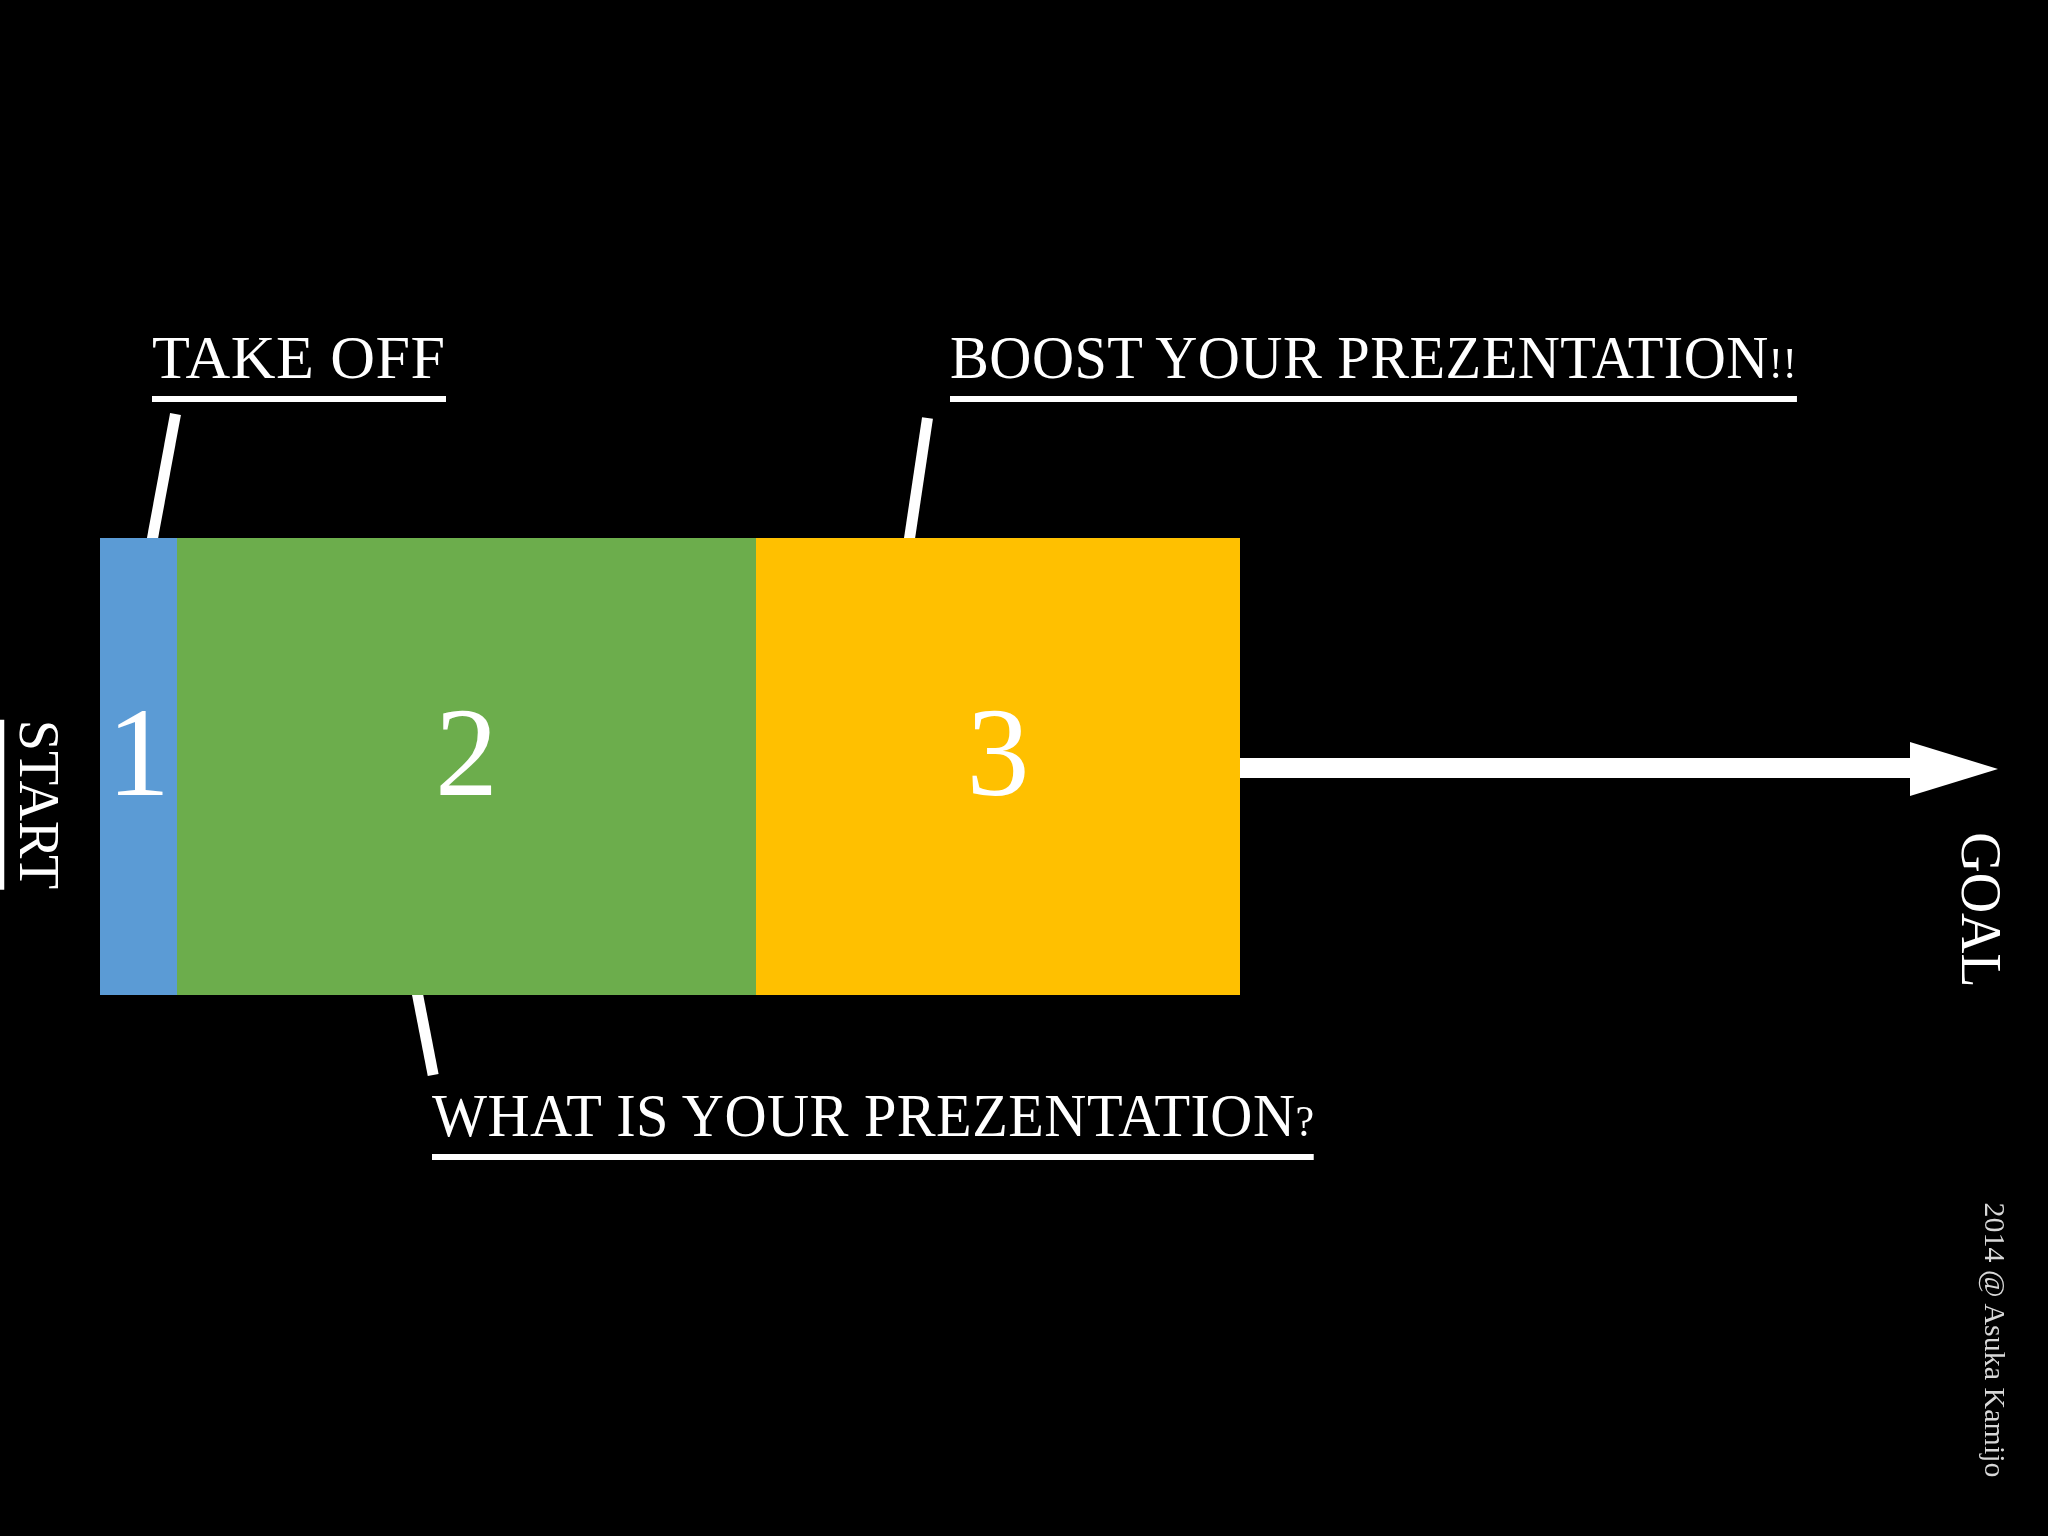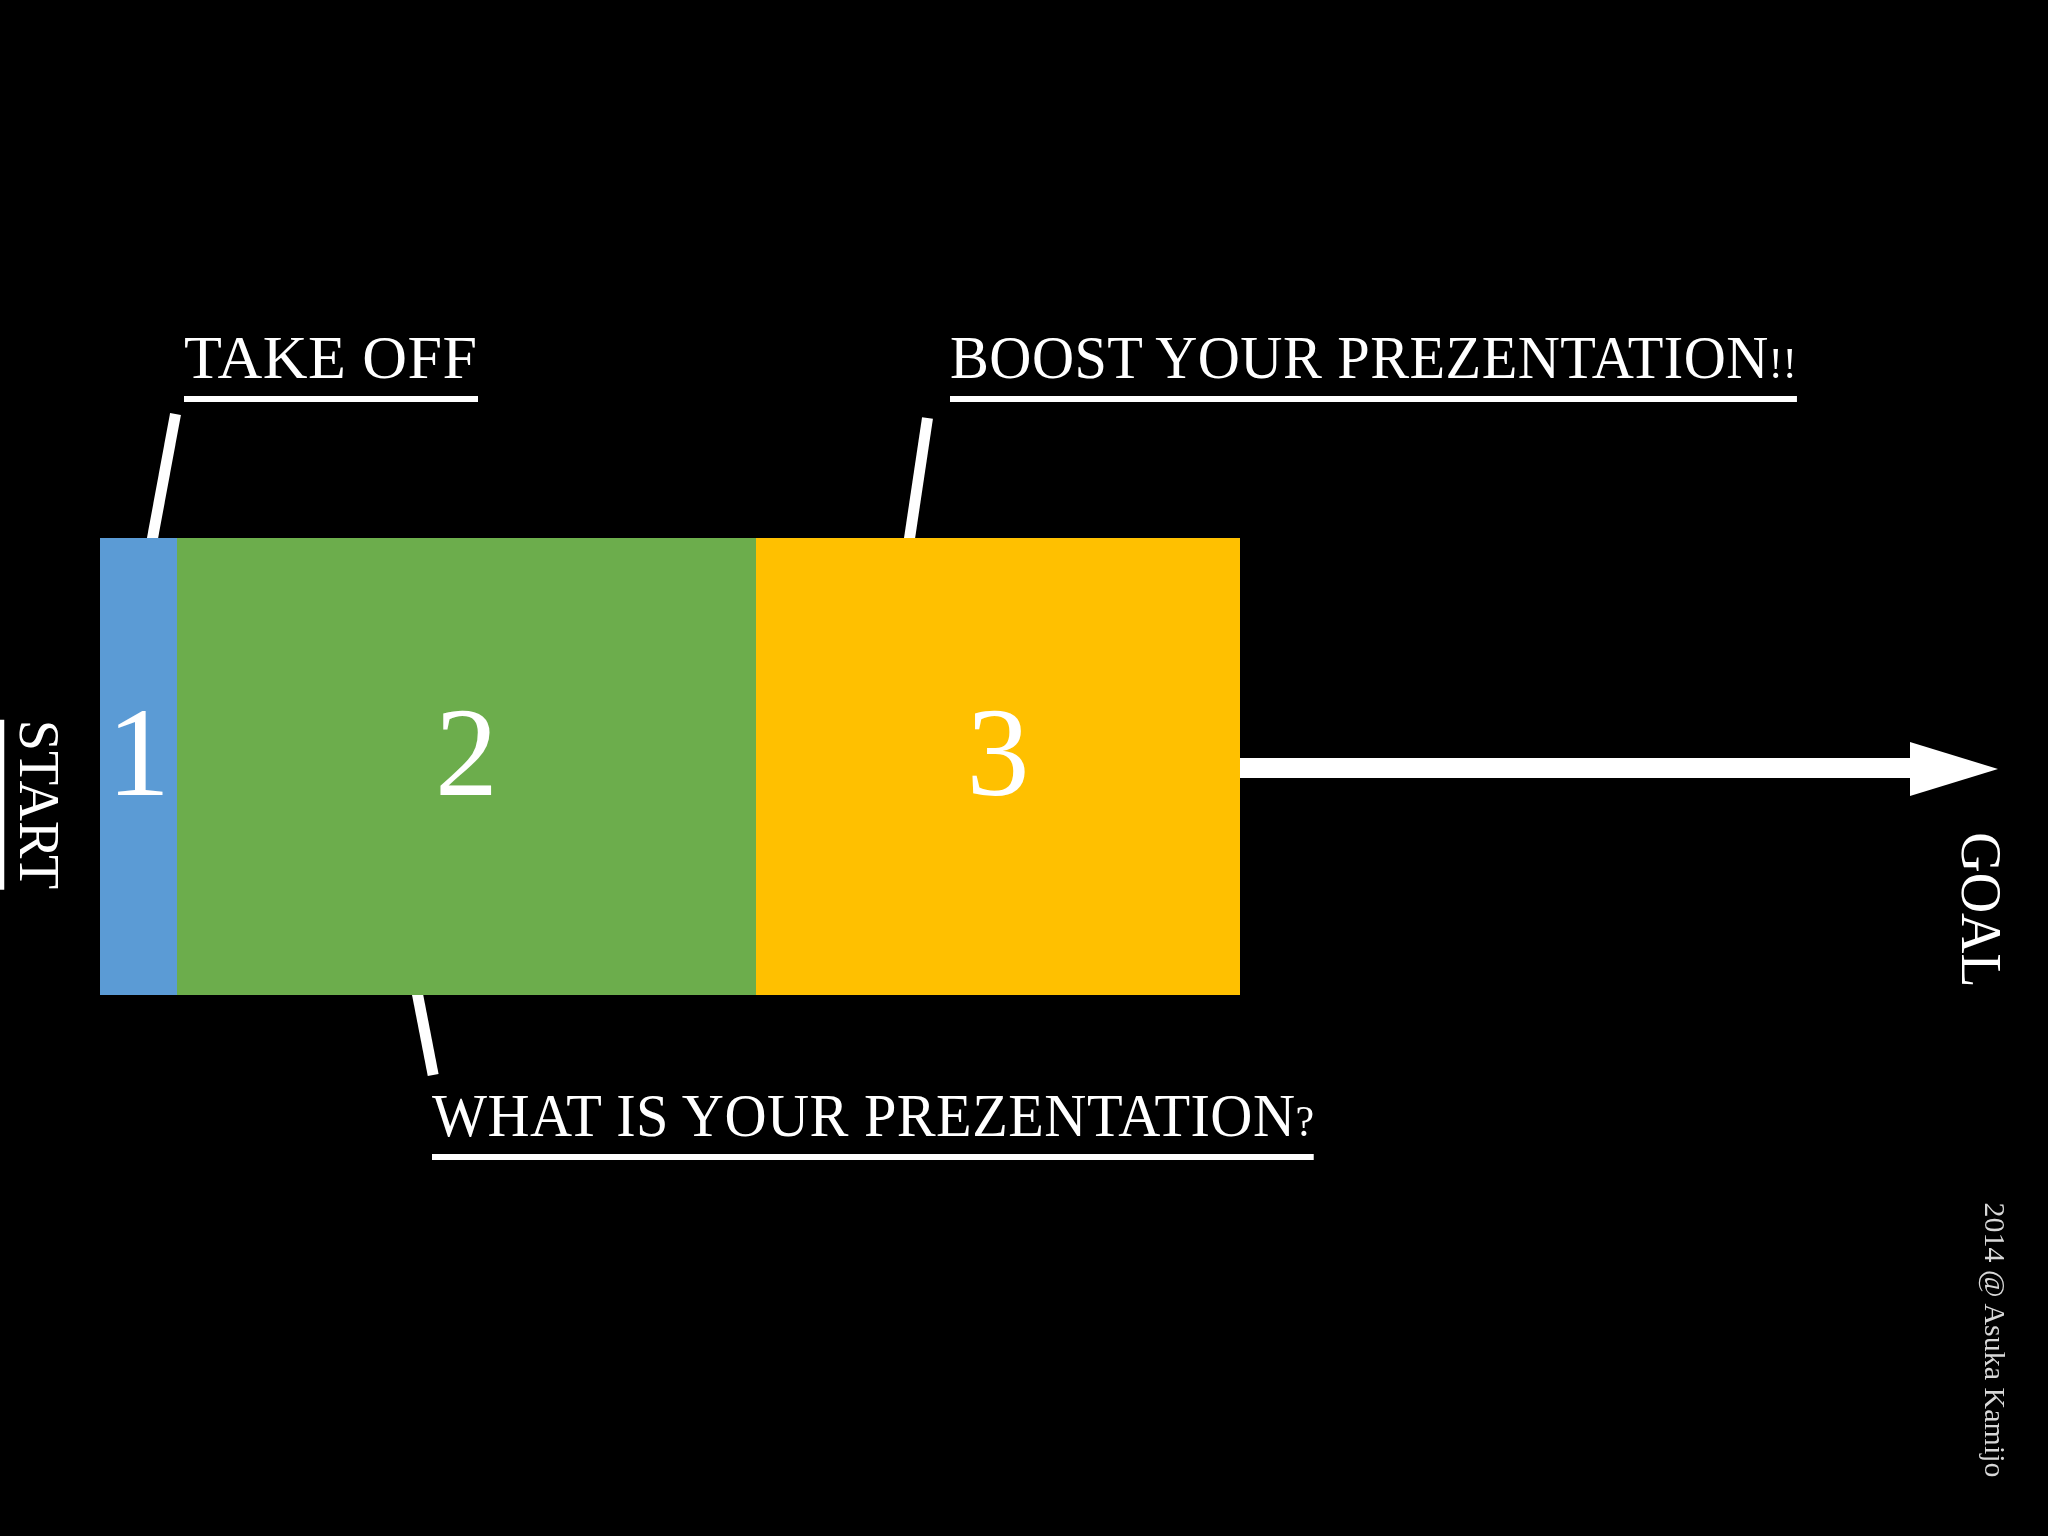--- a/index.html
+++ b/index.html
@@ -36,21 +36,20 @@
   }
   .callout .tail {
     font-size: 0.72em;
     letter-spacing: 0;
   }
 
   #label-takeoff {
     left: 152px;
     top: 326px;
     font-size: 62px;
-    margin-left: 32px;
   }
   #label-boost {
     left: 950px;
     top: 326px;
     font-size: 62px;
     transform: scaleX(0.94);
     transform-origin: left top;
   }
   #label-what {
     left: 432px;

